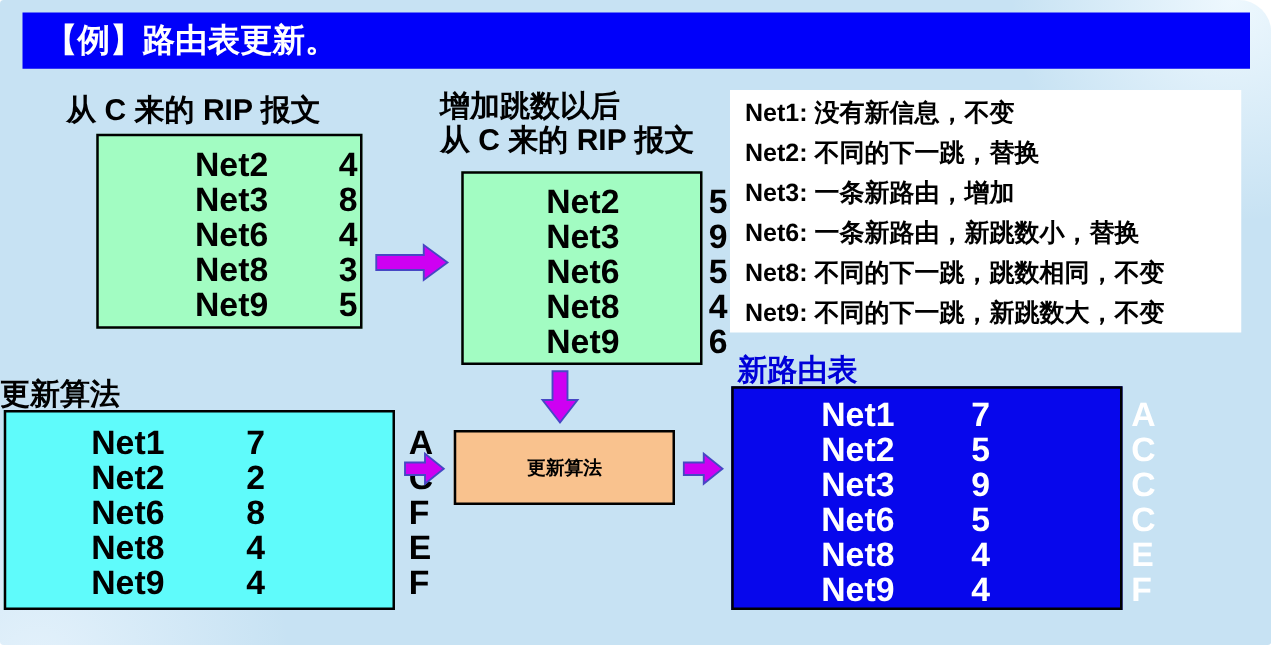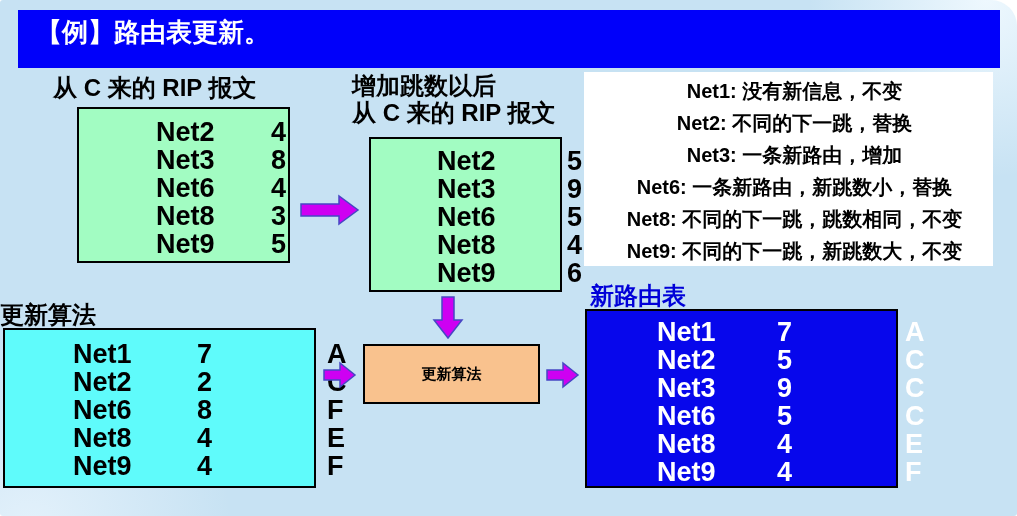--- a/index.html
+++ b/index.html
@@ -4,21 +4,21 @@
 <style>
   html,body{margin:0;padding:0;background:#ffffff;}
   body{width:1017px;height:516px;overflow:hidden;position:relative;
        font-family:"Liberation Sans",sans-serif;font-weight:bold;}
   .slide{position:absolute;left:0;top:0;width:1017px;height:516px;
          background:
            radial-gradient(circle at 97% 0%, #eef8fe 0%, rgba(238,248,254,0) 16%),
            radial-gradient(circle at 3% 103%, #e3f1fb 0%, rgba(227,241,251,0) 18%),
            #c7e2f3;
          border-radius:3px 26px 3px 3px;}
-  .banner{position:absolute;left:18px;top:10px;width:982px;height:58px;
+  .banner{position:absolute;left:18px;top:10px;width:982px;height:45px;
           background:#0000fa;color:#ffffff;font-size:26px;line-height:45px;
           padding-left:18px;box-sizing:border-box;white-space:nowrap;}
   .cap{position:absolute;font-size:24px;color:#000;white-space:nowrap;}
   .cap.two{line-height:27px;}
   .blue-cap{color:#0000d8;}
   .tbl{position:absolute;border:2px solid #000;box-sizing:border-box;}
   .row{display:flex;align-items:center;height:28px;font-size:27px;color:#000;white-space:nowrap;padding-left:44px;}
   .rip1{left:77px;top:107px;width:213px;height:156px;background:#a2fcc2;padding-top:9px;}
   .rip1 .c-net{flex:0 0 148px;padding-left:33px;box-sizing:border-box;}
   .rip2{left:369px;top:137px;width:193px;height:155px;background:#a2fcc2;padding-top:8px;}
@@ -27,21 +27,21 @@
   .oldt .c-net{flex:0 0 140px;padding-left:24px;box-sizing:border-box;}
   .oldt .c-hops{flex:0 0 130px;padding-left:8px;box-sizing:border-box;}
   .oldt .c-next{padding-left:8px;}
   .newt{left:585px;top:309px;width:313px;height:179px;background:#0707ec;padding-top:7px;}
   .newt .row{color:#ffffff;}
   .newt .c-net{flex:0 0 140px;padding-left:26px;box-sizing:border-box;}
   .newt .c-hops{flex:0 0 120px;padding-left:6px;box-sizing:border-box;}
   .newt .c-next{padding-left:14px;}
   .notes{position:absolute;left:584px;top:72px;width:409px;height:194px;background:#ffffff;
          padding:3px 0 0 12px;box-sizing:border-box;}
-  .notes .line{font-size:20px;line-height:32px;color:#000;white-space:nowrap;text-align:center;}
+  .notes .line{font-size:20px;line-height:32px;color:#000;white-space:nowrap;}
   .algo{position:absolute;left:363px;top:344px;width:177px;height:60px;background:#f9c28e;
         border:2px solid #000;box-sizing:border-box;display:flex;align-items:center;
         justify-content:center;font-size:15px;color:#000;}
   .arrow{position:absolute;line-height:0;}
   .arrow polygon{fill:#ce00f2;stroke:#4747c4;stroke-width:1.5;}
   .arr1{left:300px;top:194px;}
   .arr2{left:432px;top:296px;}
   .arr3{left:323px;top:361px;}
   .arr4{left:546px;top:361px;}
 </style>

